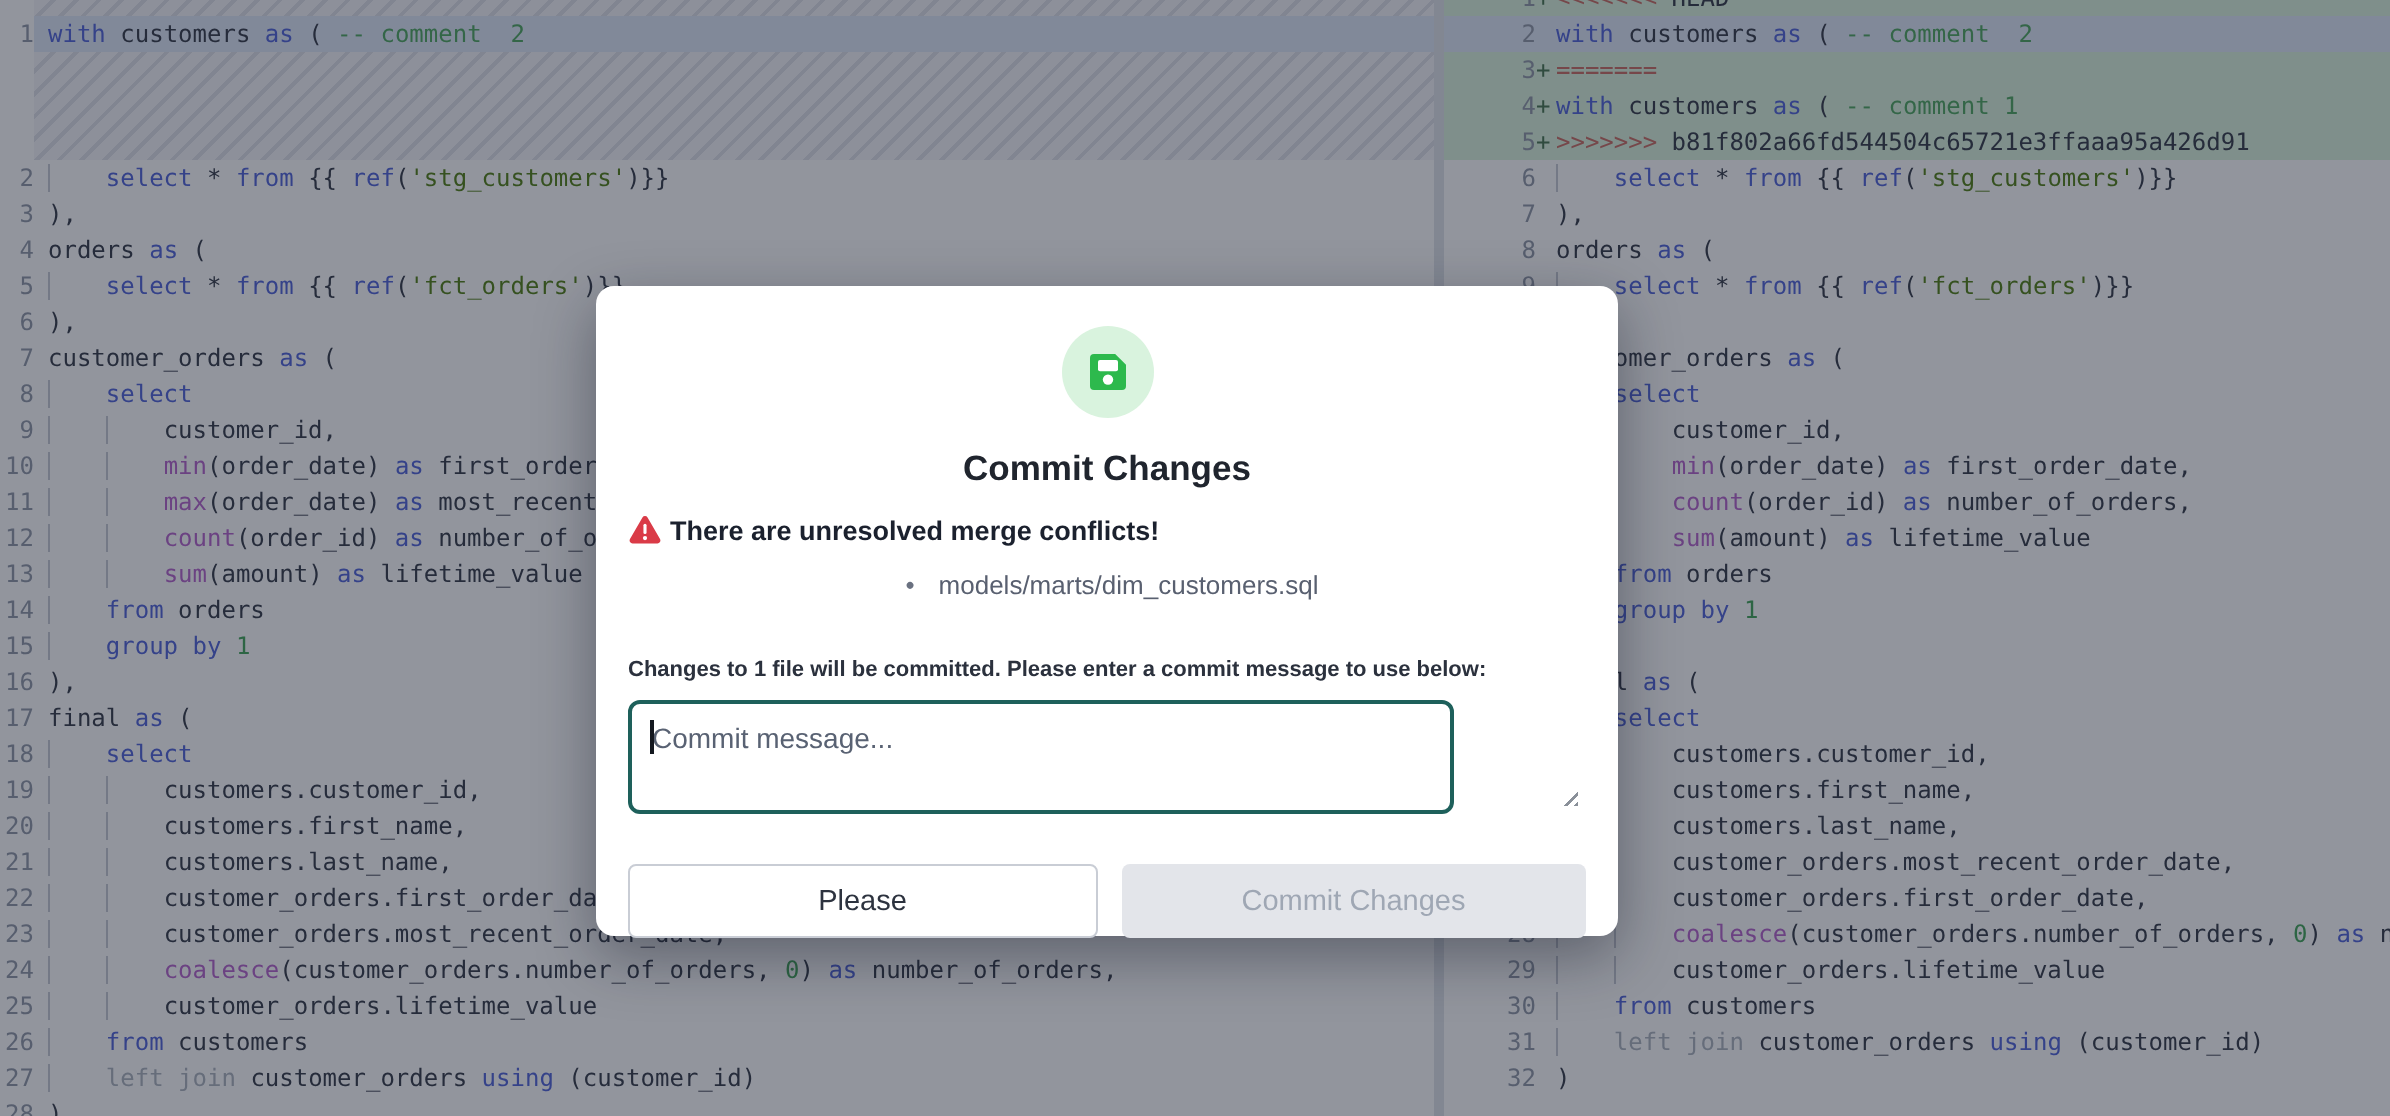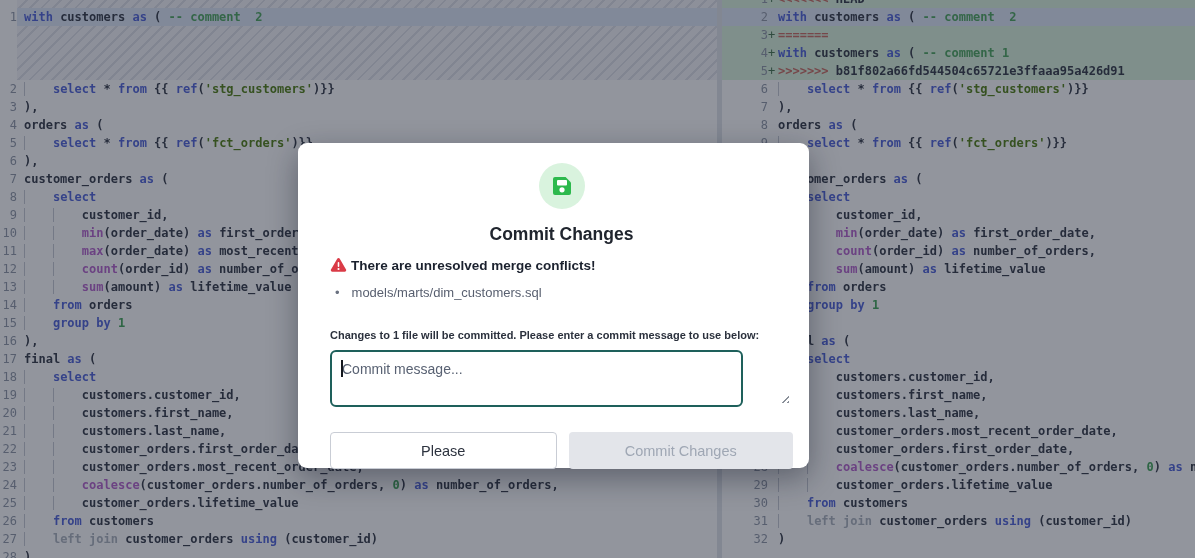--- a/index.html
+++ b/index.html
@@ -16,21 +16,21 @@
   .pane-divider { position:absolute; top:0; left:717px; width:5px; height:558px; background:#dfe2e8; }
 
   .row { display:flex; height:18px; }
   .gut { flex:none; text-align:right; color:#8d95a4; }
   .pane-left  .gut { width:17px; }
   .pane-right .gut { width:46px; }
   .mark { flex:none; color:#41704a; }
   .pane-left  .mark { width:7px; }
   .pane-right .mark { width:10px; }
   .content { flex:1; display:flex; min-width:0; }
-  .code { white-space:pre; color:#2f3542;font-weight:bold; }
+  .code { white-space:pre; color:#2f3542; }
 
   .hatch { background:repeating-linear-gradient(135deg,#f3f4f7 0 6px,#dcdfe6 6px 8px); }
   .pane-left .hl-mod .content { background:#dde6f6; }
   .pane-right .row.hl-mod { background:#dde6f6; }
   .pane-right .row.hl-add { background:#d8f1da; }
 
   .tk-kw { color:#4b5fd6; }
   .tk-id { color:#2f3542; }
   .tk-cm { color:#49a45a; }
   .tk-st { color:#4d7c0f; }
@@ -39,28 +39,28 @@
   .tk-gy { color:#a9b0bb; }
   .tk-cf { color:#c7685e; }
   .tk-ig { box-shadow:inset 1px 0 0 rgba(110,120,145,.4); }
 
   
   .scrim { position:absolute; inset:0; background:rgba(30,36,52,0.48); z-index:5; }
 
   
   .modal { position:absolute; left:298px; top:143px; width:511px; height:325px; z-index:10;
            background:#fff; border-radius:9px; box-shadow:0 10px 30px rgba(15,20,35,.4);
-           padding:0 16px 13px 32px; }
+           padding:0 16px 13px 16px; }
   .icon-circle { width:46px; height:46px; border-radius:50%; background:#d9f3de;
                  margin:20px auto 0 auto; display:flex; align-items:center; justify-content:center; }
   .dlg-title { margin-top:15px; text-align:center; font-size:17.5px; font-weight:bold; color:#20252e; }
   .warn-row { margin-top:12px; display:flex; align-items:center; gap:4px; }
   .warn-row .txt { font-size:13.5px; font-weight:bold; color:#1b212e; }
   .file-list { margin-top:12px; list-style:none; }
-  .file-list li { font-size:13px; color:#596070; padding-left:5px; }
+  .file-list li { font-size:13px; color:#596070; padding-left:5px;text-align:center; }
   .file-list li::before { content:"\2022"; color:#6a7180; margin-right:12px; }
   .prompt { margin-top:29px; font-size:11px; font-weight:bold; color:#2b313d; }
   .ta-wrap { position:relative; margin-top:9px; }
   .ta-wrap textarea { display:block; width:413px; height:57px; resize:none; outline:none;
                       border:2px solid #1e605b; border-radius:6px; padding:9px 10px;
                       font-family:"Liberation Sans", sans-serif; font-size:14px; color:#2b313d; }
   .ta-wrap textarea::placeholder { color:#596273; opacity:1; }
   .caret { position:absolute; left:11px; top:10px; width:1.5px; height:17px; background:#14181f; }
   .grip { position:absolute; right:4px; bottom:4px; width:10px; height:10px;
           background:repeating-linear-gradient(135deg,transparent 0 2px,#8a9099 2px 3.5px);

